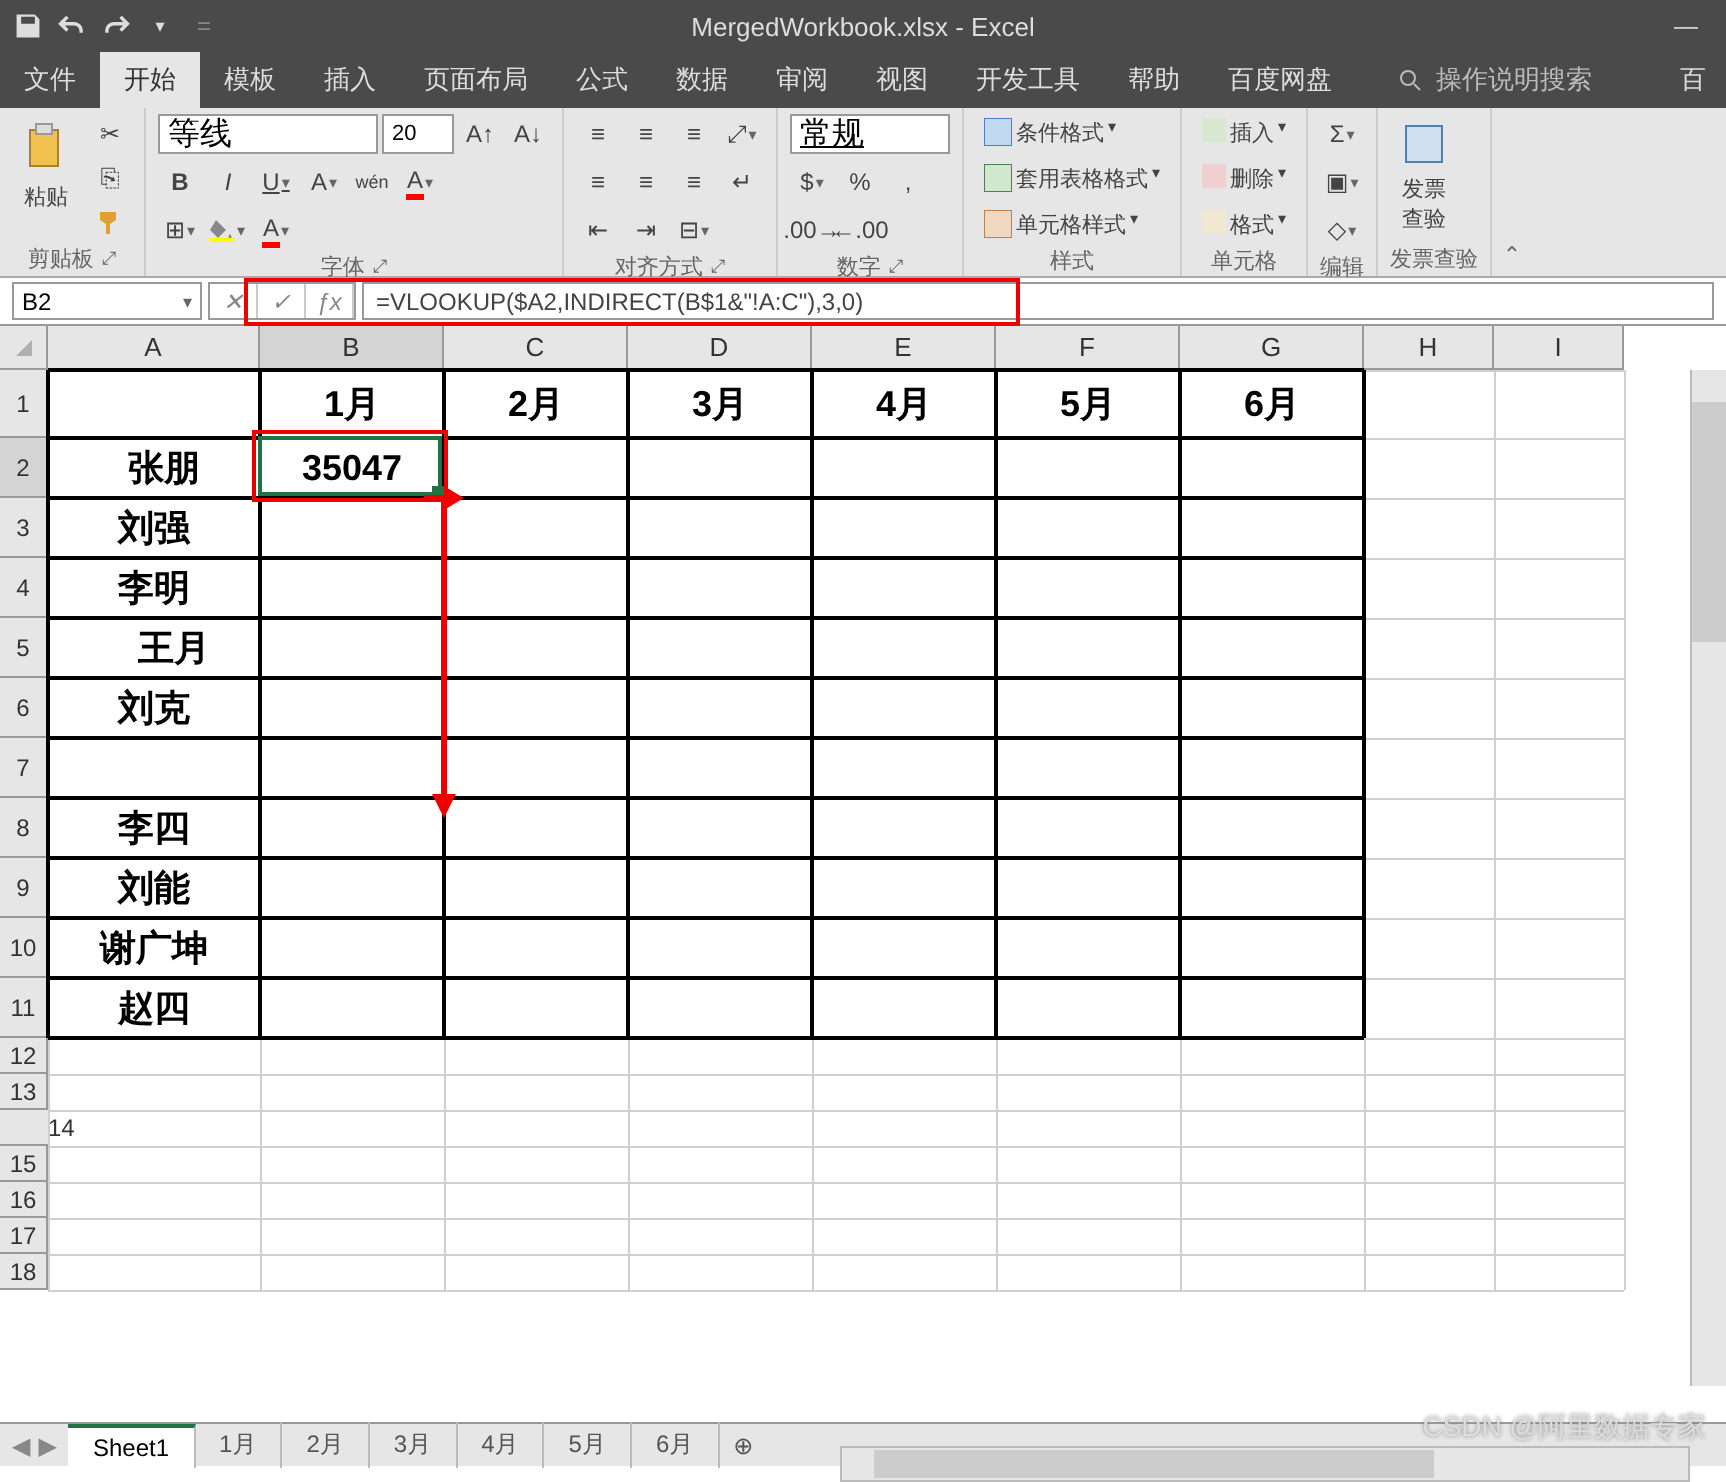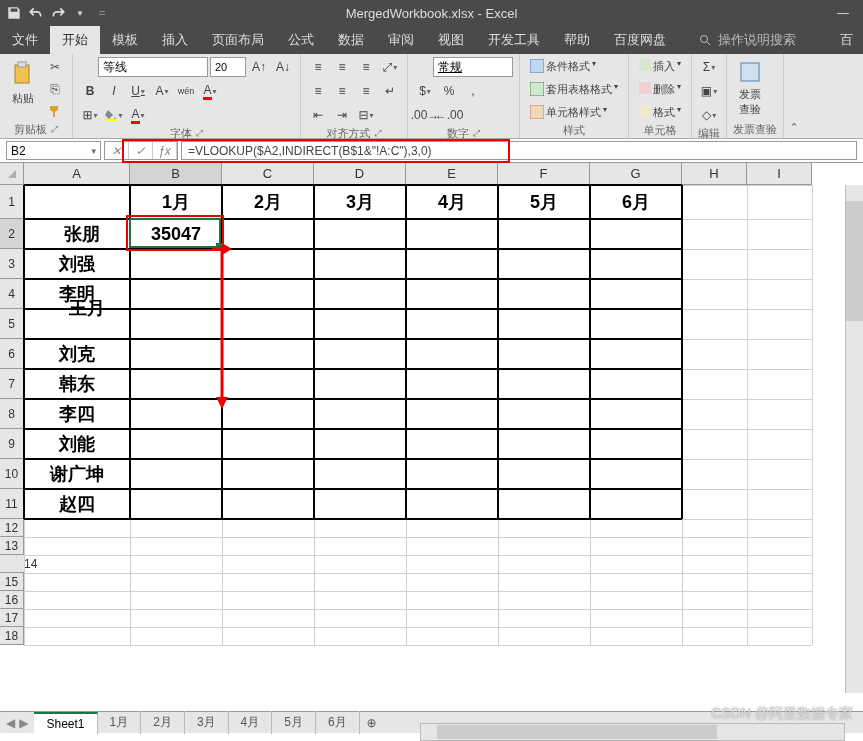--- a/index.html
+++ b/index.html
@@ -22,21 +22,21 @@
 .ribbon-tabs .tabright { margin-left: auto; padding: 5px 10px; }
 
 
 .ribbon { background: #e6e6e6; height: 85px; border-bottom: 1px solid #aaa; display: flex; font-size: 11px; color: #555; }
 .ribbon-group { border-right: 1px solid #ccc; padding: 3px 6px 2px 6px; display: flex; flex-direction: column; justify-content: space-between; }
 .ribbon-group .controls { display: flex; align-items: flex-start; gap: 4px; flex: 1; }
 .ribbon-group .label { text-align: center; font-size: 11px; color: #666; padding-top: 1px; display:flex; align-items:center; justify-content:center; gap:4px;}
 .ribbon-btn { padding: 2px 4px; display: flex; align-items: flex-start; gap: 2px; font-size: 11px; color: #444; }
 .ribbon-btn.big { flex-direction: column; justify-content: center; text-align: center; padding: 4px 6px; }
 .ribbon-btn.big svg { margin-bottom: 2px; }
-.font-select { border: 1px solid #999; background: #fff; font-size: 12px; padding: 2px 4px; width: 110px; height: 20px; margin-left: 19px; }
+.font-select { border: 1px solid #999; background: #fff; font-size: 16px; padding: 2px 4px; width: 110px; height: 20px; }
 .font-size { border: 1px solid #999; background: #fff; font-size: 11px; padding: 2px 4px; width: 36px; height: 20px; }
 .rows { display: flex; flex-direction: column; gap: 2px; }
 .row { display: flex; gap: 2px; }
 .icon-btn { width: 22px; height: 20px; display: flex; align-items: center; justify-content: center; font-size: 12px; color: #444; }
 .drop-arrow::after { content: "▾"; font-size: 8px; margin-left: 1px; color: #666; }
 .ribbon-collapse { width: 20px; display:flex; align-items:flex-end; justify-content:center; padding-bottom:4px; color:#666;}
 
 
 .formula-bar { height: 24px; border-bottom: 1px solid #999; display: flex; align-items: stretch; font-size: 12px; background:#fff;}
 .name-box { width: 95px; border: 1px solid #999; margin: 2px 3px 2px 6px; padding: 0 4px; display: flex; align-items: center; justify-content: space-between; }
@@ -430,23 +430,22 @@
       <div class="tbl-border" style="top: 333px; left: 0px; height: 2px; width: 658px;"></div>
       <div class="cell" style="left: 106px; top: 0px; width: 92px; height: 34px;">1月</div>
       <div class="cell" style="left: 198px; top: 0px; width: 92px; height: 34px;">2月</div>
       <div class="cell" style="left: 290px; top: 0px; width: 92px; height: 34px;">3月</div>
       <div class="cell" style="left: 382px; top: 0px; width: 92px; height: 34px;">4月</div>
       <div class="cell" style="left: 474px; top: 0px; width: 92px; height: 34px;">5月</div>
       <div class="cell" style="left: 566px; top: 0px; width: 92px; height: 34px;">6月</div>
       <div class="cell" style="left: 0px; top: 34px; width: 116px; height: 30px;">张朋</div>
       <div class="cell" style="left: 0px; top: 64px; width: 106px; height: 30px;">刘强</div>
       <div class="cell" style="left: 0px; top: 94px; width: 106px; height: 30px;">李明</div>
-      <div class="cell" style="left: 0px; top: 108px; width: 126px; height: 30px;">王月</div>
+      <div class="cell" style="left: 0px; top: 124px; width: 126px; height: 30px;">王月</div>
       <div class="cell" style="left: 0px; top: 154px; width: 106px; height: 30px;">刘克</div>
-      <div class="cell" style="left: 0px; top: 184px; width: 106px; height: 30px;">韩东</div>
       <div class="cell" style="left: 0px; top: 214px; width: 106px; height: 30px;">李四</div>
       <div class="cell" style="left: 0px; top: 244px; width: 106px; height: 30px;">刘能</div>
       <div class="cell" style="left: 0px; top: 274px; width: 106px; height: 30px;">谢广坤</div>
       <div class="cell" style="left: 0px; top: 304px; width: 106px; height: 30px;">赵四</div>
       <div class="cell" style="left: 106px; top: 34px; width: 92px; height: 30px;">35047</div>
       <div class="sel-box" style="left: 105px; top: 33px; width: 92px; height: 30px;"></div>
       <div class="red-box" style="left: 102px; top: 30px; width: 98px; height: 36px;"></div>
       <div class="red-arrow" style="left: 188px; top: 64px;"><svg width="20" height="160">
           <line x1="10" y1="0" x2="10" y2="150" stroke="#e00" stroke-width="3"></line>
           <polygon points="10,160 4,148 16,148" fill="#e00"></polygon>

